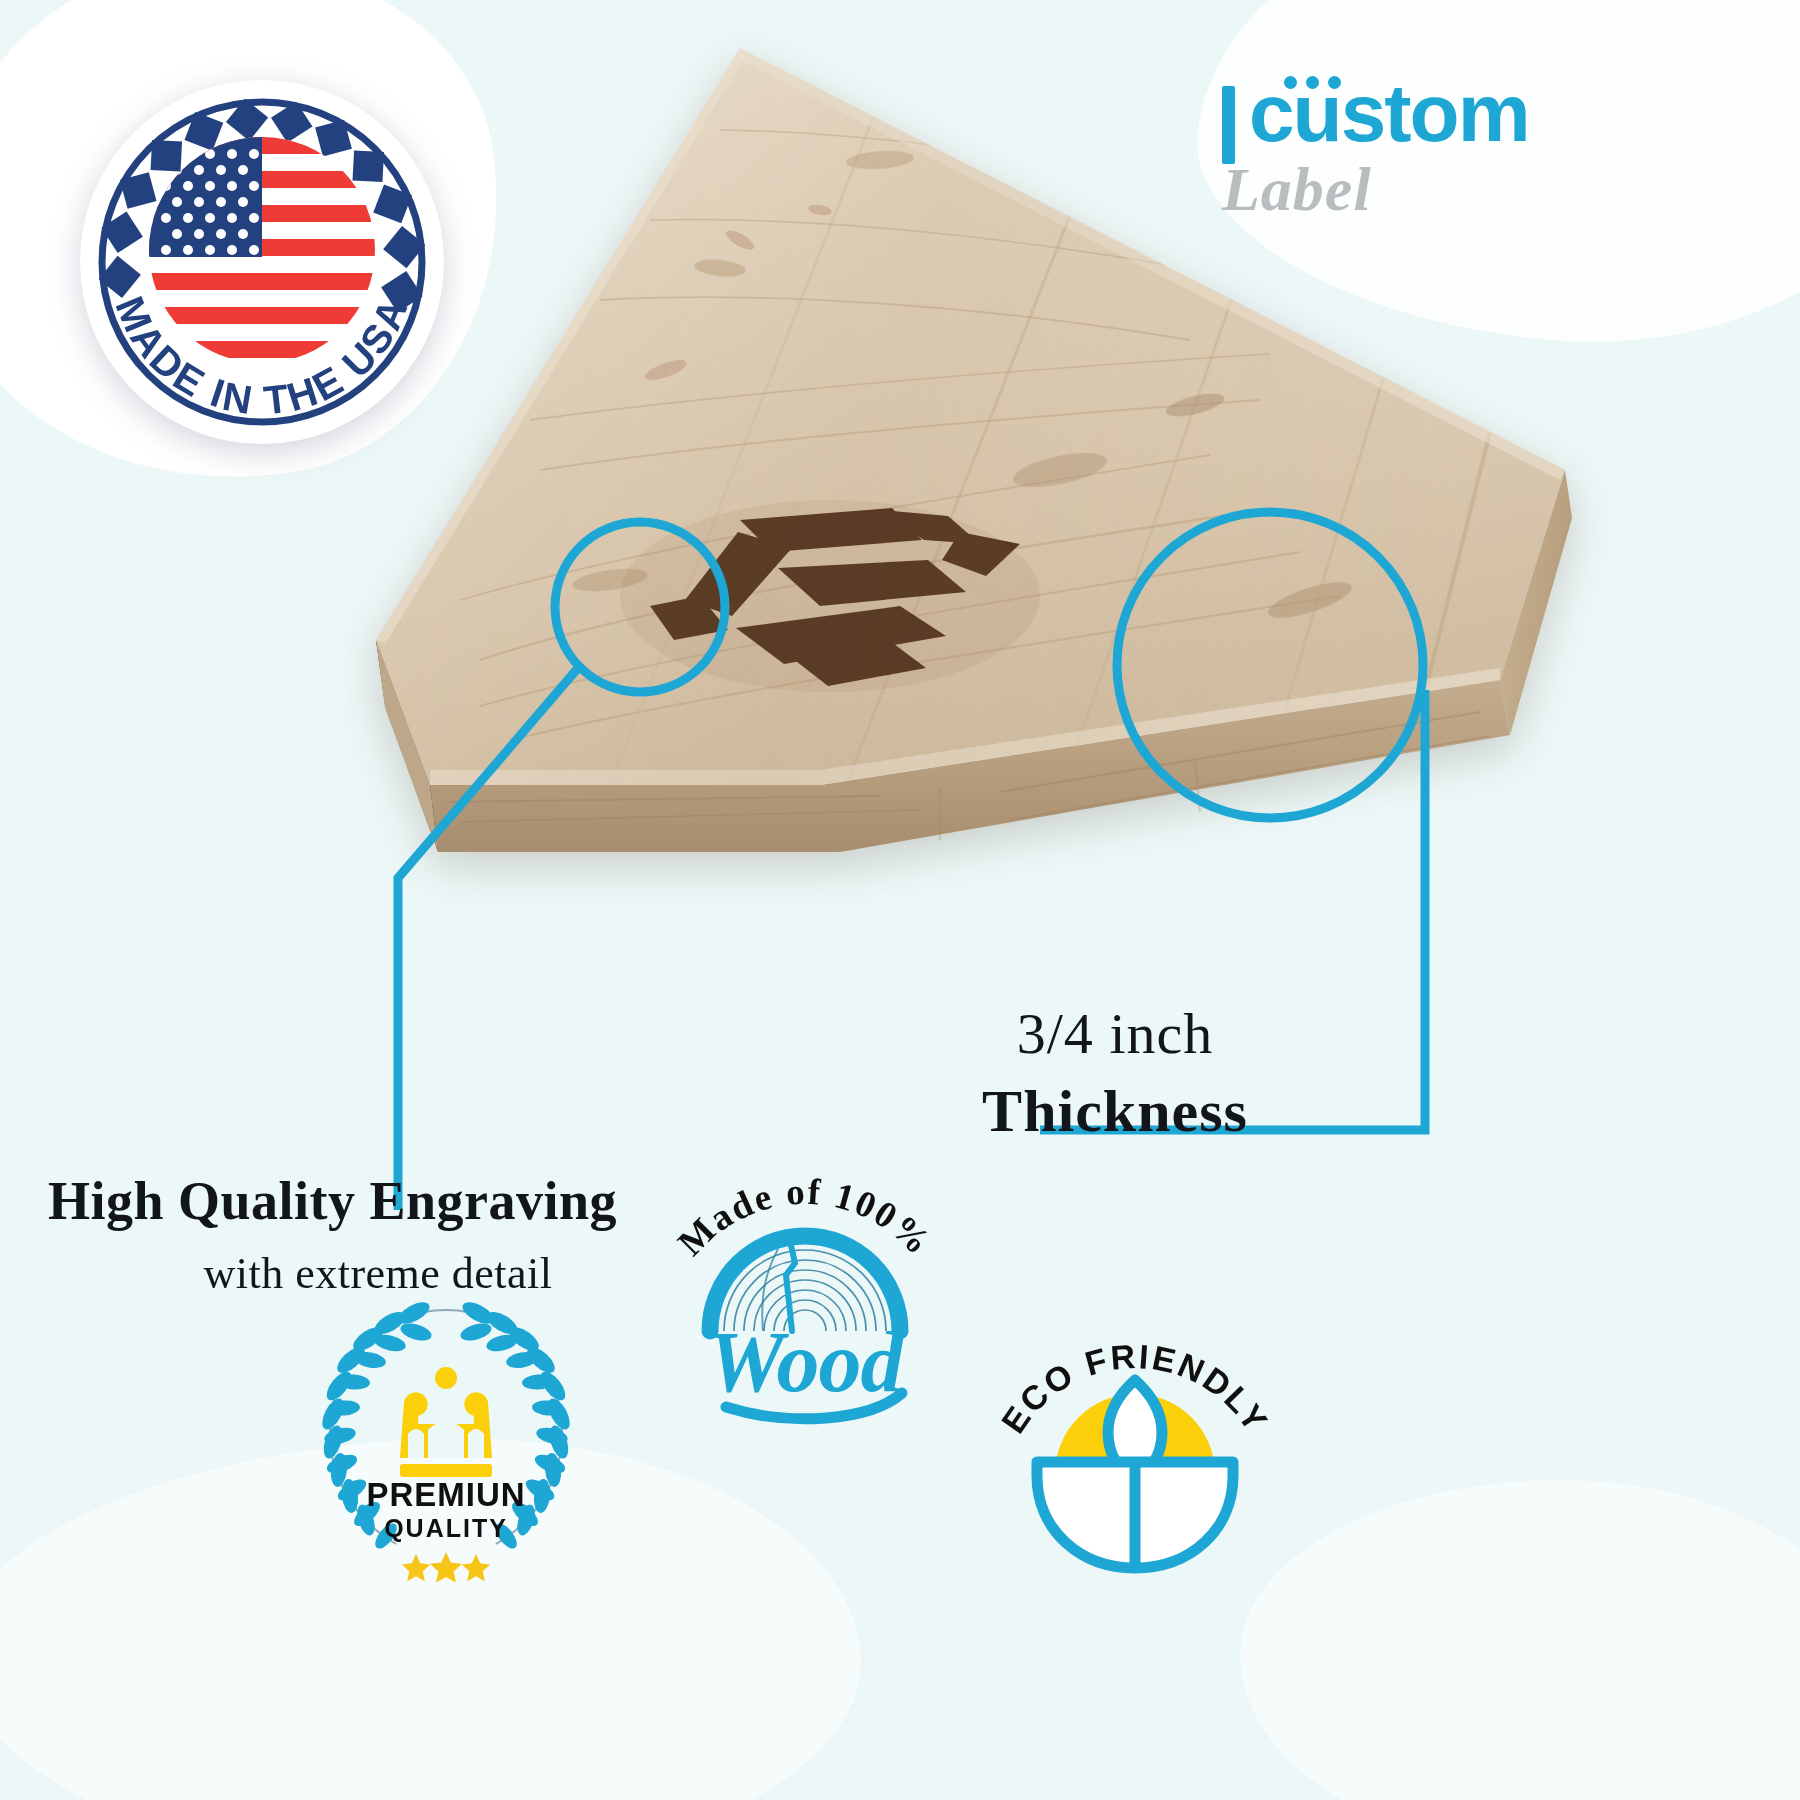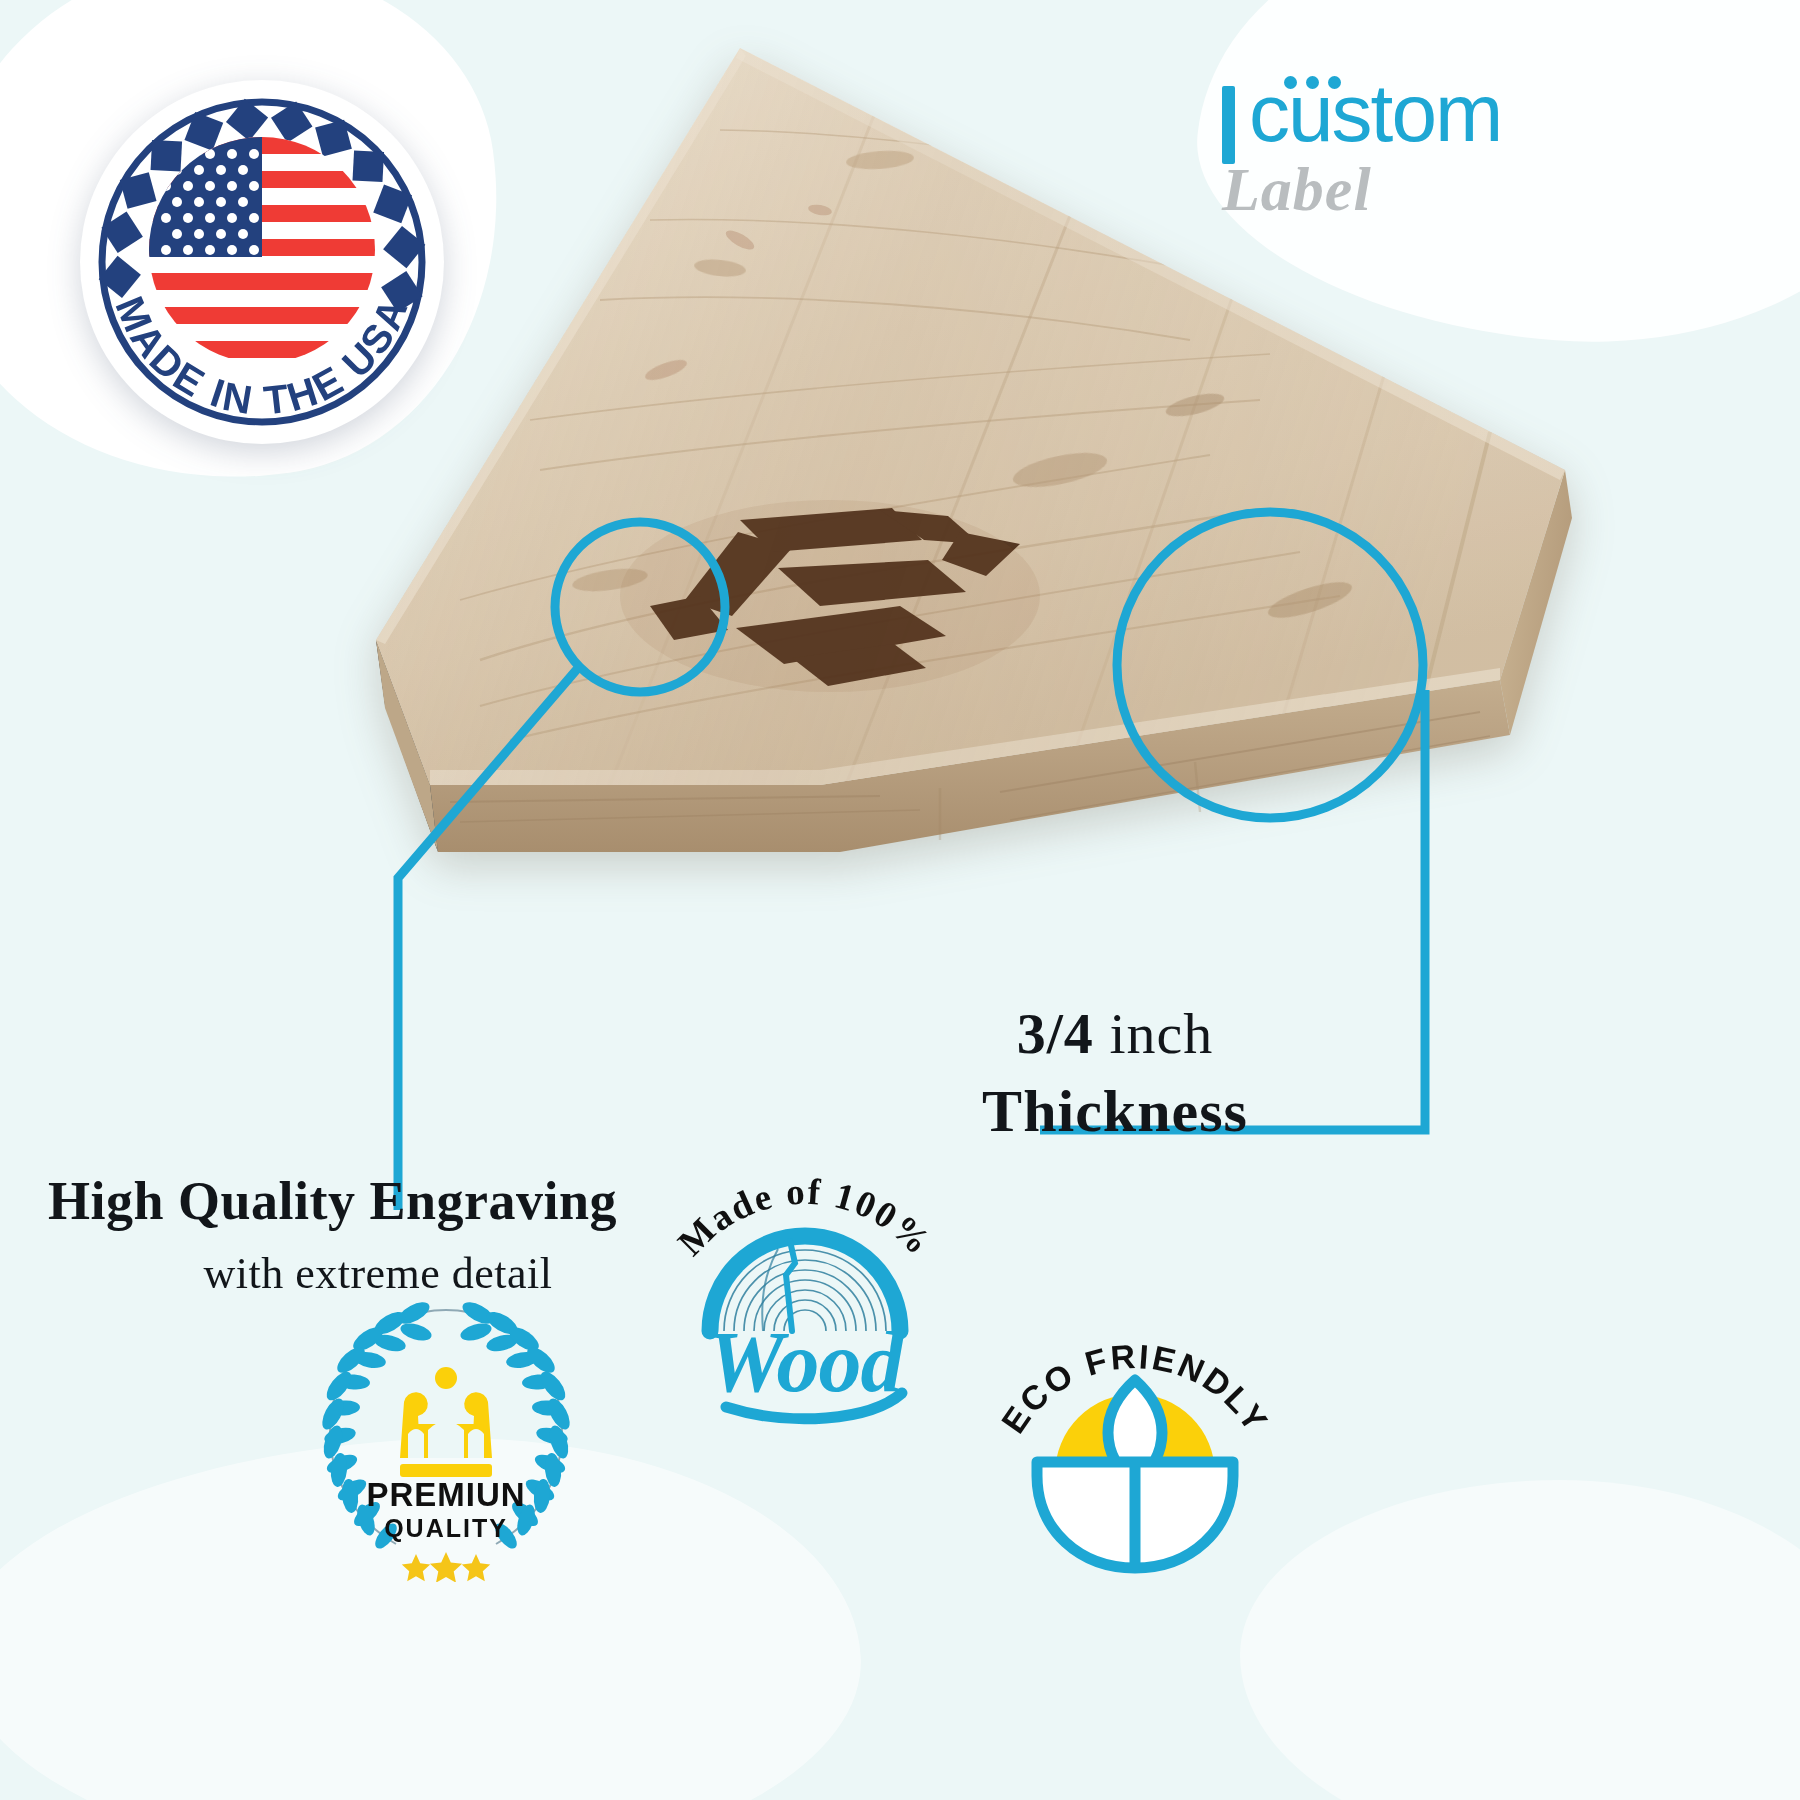--- a/index.html
+++ b/index.html
@@ -65,37 +65,37 @@
   .brand-bar{
     width:13px; height:78px; background:#1ea7d4; margin:24px 14px 0 0;
     border-radius:2px; flex:none;
   }
   .brand-dots{
     position:absolute; left:62px; top:14px; display:flex; gap:9px;
   }
   .brand-dots i{ width:13px; height:13px; background:#1ea7d4; border-radius:50%; display:block; }
   .brand-word{
     font-family:"Liberation Sans", sans-serif;
-    font-weight:400; font-size:82px; letter-spacing:-2px;
+    font-weight:700; font-size:82px; letter-spacing:-2px;
     color:#1ea7d4; line-height:.95; margin-top:12px;
   }
   .brand-script{
     font-family:"Liberation Serif", serif;
     font-style:italic; font-weight:700; font-size:62px;
     color:#b9bdbf; text-align:left; margin-top:-10px; padding-right:10px;
     letter-spacing:1px;
   }
 
   
   .txt-thickness{
     position:absolute; left:900px; top:1000px; width:430px;
     text-align:center; color:#12161a;
   }
   .txt-thickness .l1{ font-size:58px; letter-spacing:1px; }
-  .txt-thickness .l1 b{ font-weight:700; }
+  .txt-thickness .l1 b{ font-weight:400; }
   .txt-thickness .l2{ font-size:60px; font-weight:700; letter-spacing:1px; margin-top:10px; }
 
   .txt-engraving{
     position:absolute; left:48px; top:1170px; width:660px; color:#12161a;
   }
   .txt-engraving .l1{ font-size:54px; font-weight:700; letter-spacing:.5px; white-space:nowrap; }
   .txt-engraving .l2{ font-size:44px; text-align:center; margin-top:16px; letter-spacing:.5px; }
 
   
   .badge{ position:absolute; }

